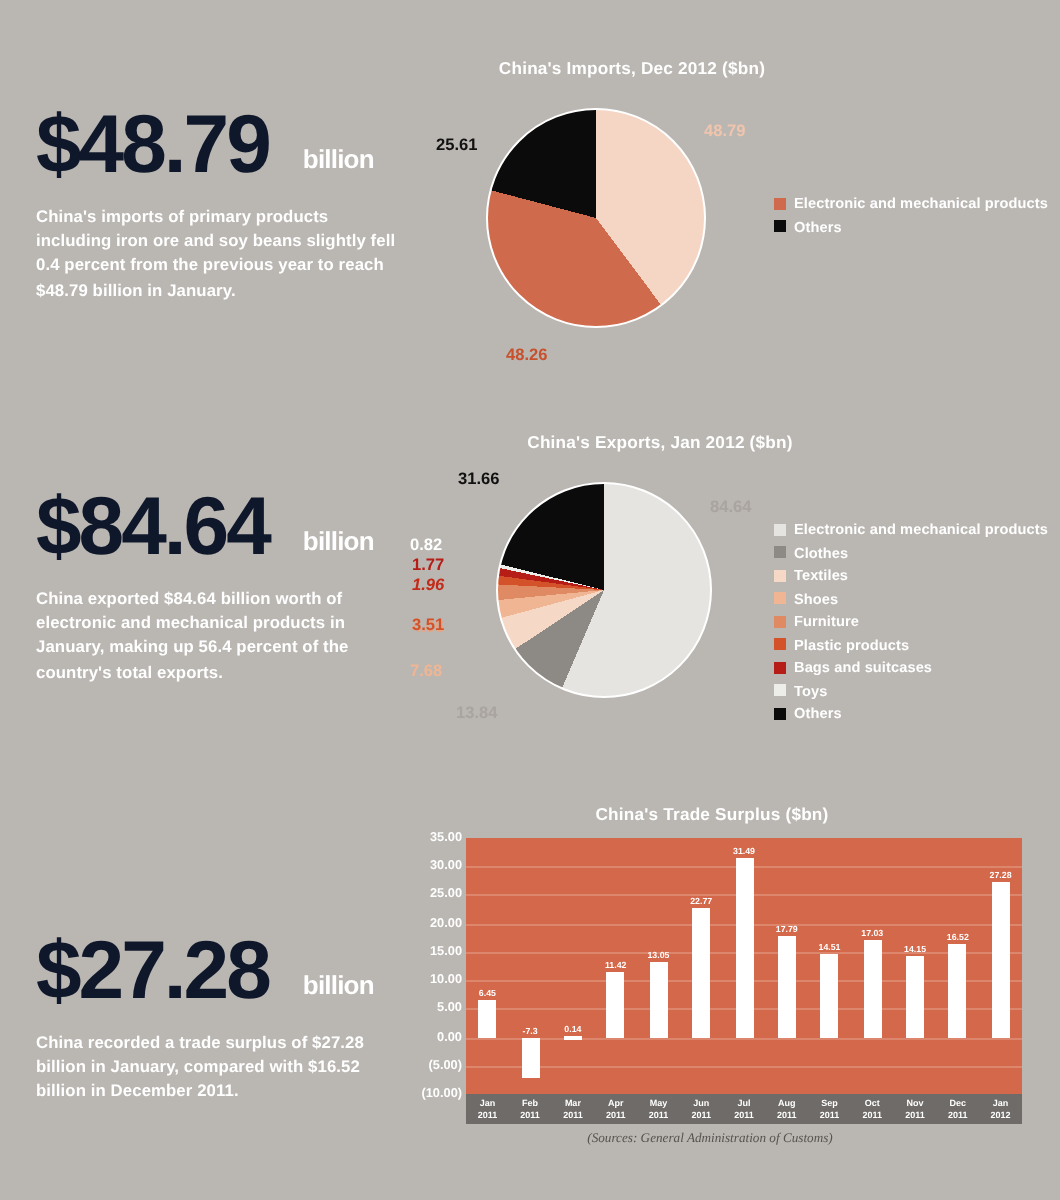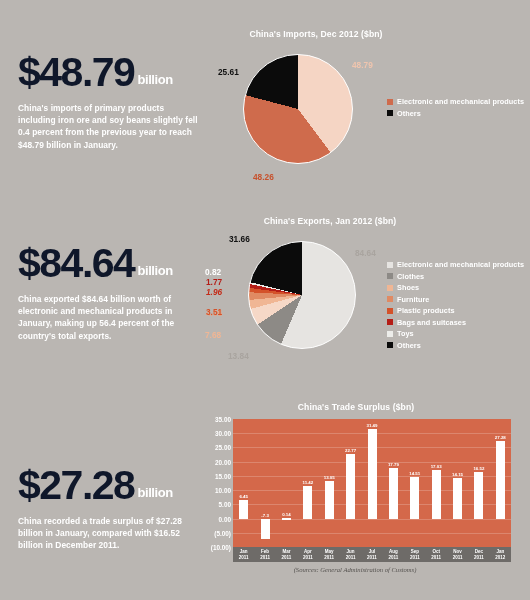--- a/index.html
+++ b/index.html
@@ -22,21 +22,21 @@
     line-height: 1;
     display: inline-block;
     font-family: "Liberation Sans", sans-serif;
   }
   .bignum-unit {
     color: #ffffff;
     font-size: 13px;
     font-weight: bold;
     letter-spacing: -0.4px;
     display: inline-block;
-    margin-left: 3px;
+    margin-left: 17px;
     position: relative;
     top: -2px;
   }
   .blurb {
     color: #ffffff;
     font-size: 8.4px;
     font-weight: bold;
     line-height: 1.45;
     margin-top: 9px;
     letter-spacing: 0.05px;
@@ -228,20 +228,24 @@
   <div class="pie-label" style="left:229px; top:234px; color:#111111;">31.66</div>
 
   <div class="legend" style="left:387px; top:259px;">
     <div class="legend-row">
       <span class="legend-swatch" style="background:#e6e4e1;"></span>
       <span class="legend-text">Electronic and mechanical products</span>
     </div>
     <div class="legend-row">
       <span class="legend-swatch" style="background:#8d8a86;"></span>
       <span class="legend-text">Clothes</span>
+    </div>
+    <div class="legend-row">
+      <span class="legend-swatch" style="background:#f6d8c7;"></span>
+      <span class="legend-text">Textiles</span>
     </div>
     <div class="legend-row">
       <span class="legend-swatch" style="background:#f0b694;"></span>
       <span class="legend-text">Shoes</span>
     </div>
     <div class="legend-row">
       <span class="legend-swatch" style="background:#e08a63;"></span>
       <span class="legend-text">Furniture</span>
     </div>
     <div class="legend-row">

